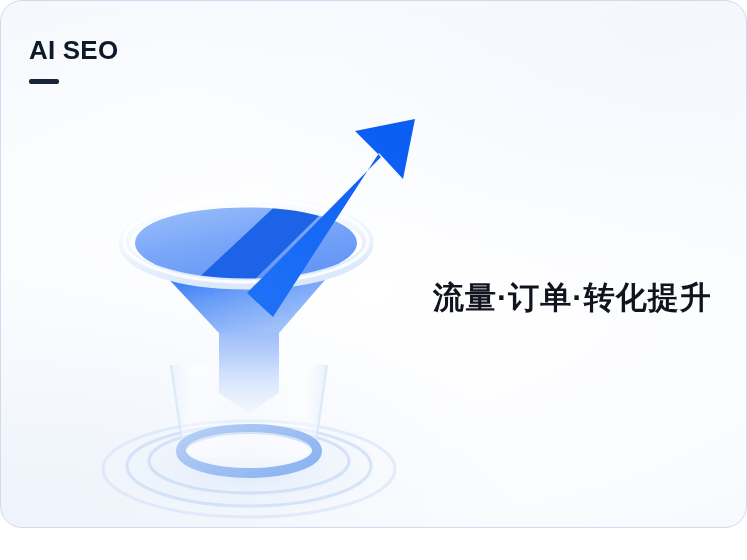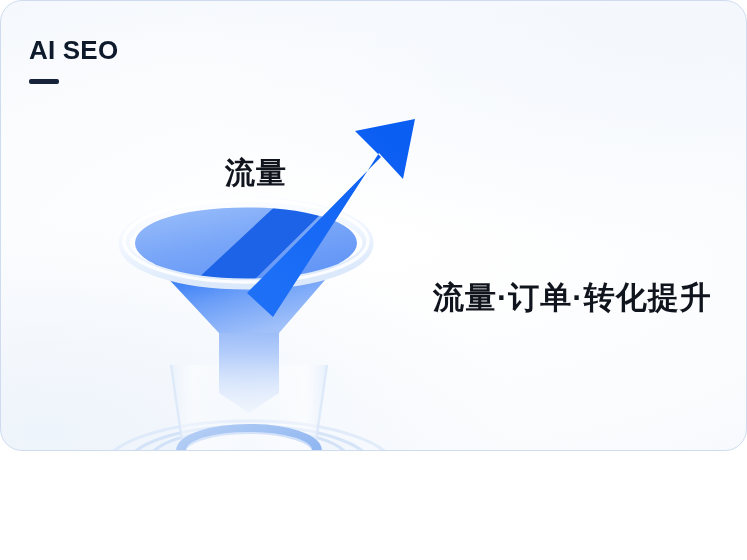--- a/index.html
+++ b/index.html
@@ -10,21 +10,21 @@
   body {
     width: 747px;
     height: 560px;
     overflow: hidden;
     font-family: "Liberation Sans", "DejaVu Sans", sans-serif;
   }
 
   #card {
     position: relative;
     width: 747px;
-    height: 451px;
+    height: 528px;
     box-sizing: border-box;
     border-radius: 22px;
     border: 1px solid #cfdcf0;
     overflow: hidden;
     background:
       radial-gradient(120% 90% at 88% 6%,  #f4f8fd 0%, rgba(244,248,253,0) 55%),
       radial-gradient(110% 80% at 6% 96%,  #eef4fb 0%, rgba(238,244,251,0) 58%),
       radial-gradient(100% 70% at 50% 55%, #ffffff 0%, #fbfcfe 60%, #f3f7fc 100%),
       linear-gradient(140deg, #ffffff 0%, #fafcfe 45%, #eef3fa 100%);
   }
@@ -196,15 +196,14 @@
       <path d="M 150 196
                L 284 60
                L 258 34
                L 318 22
                L 306 82
                L 282 56
                L 176 220 Z" fill="url(#arrowGrad)"></path>
     </svg>
   </div>
 
-  <div class="funnel-label" id="label-traffic">流量</div>
 
 </div>
 
 </body></html>

